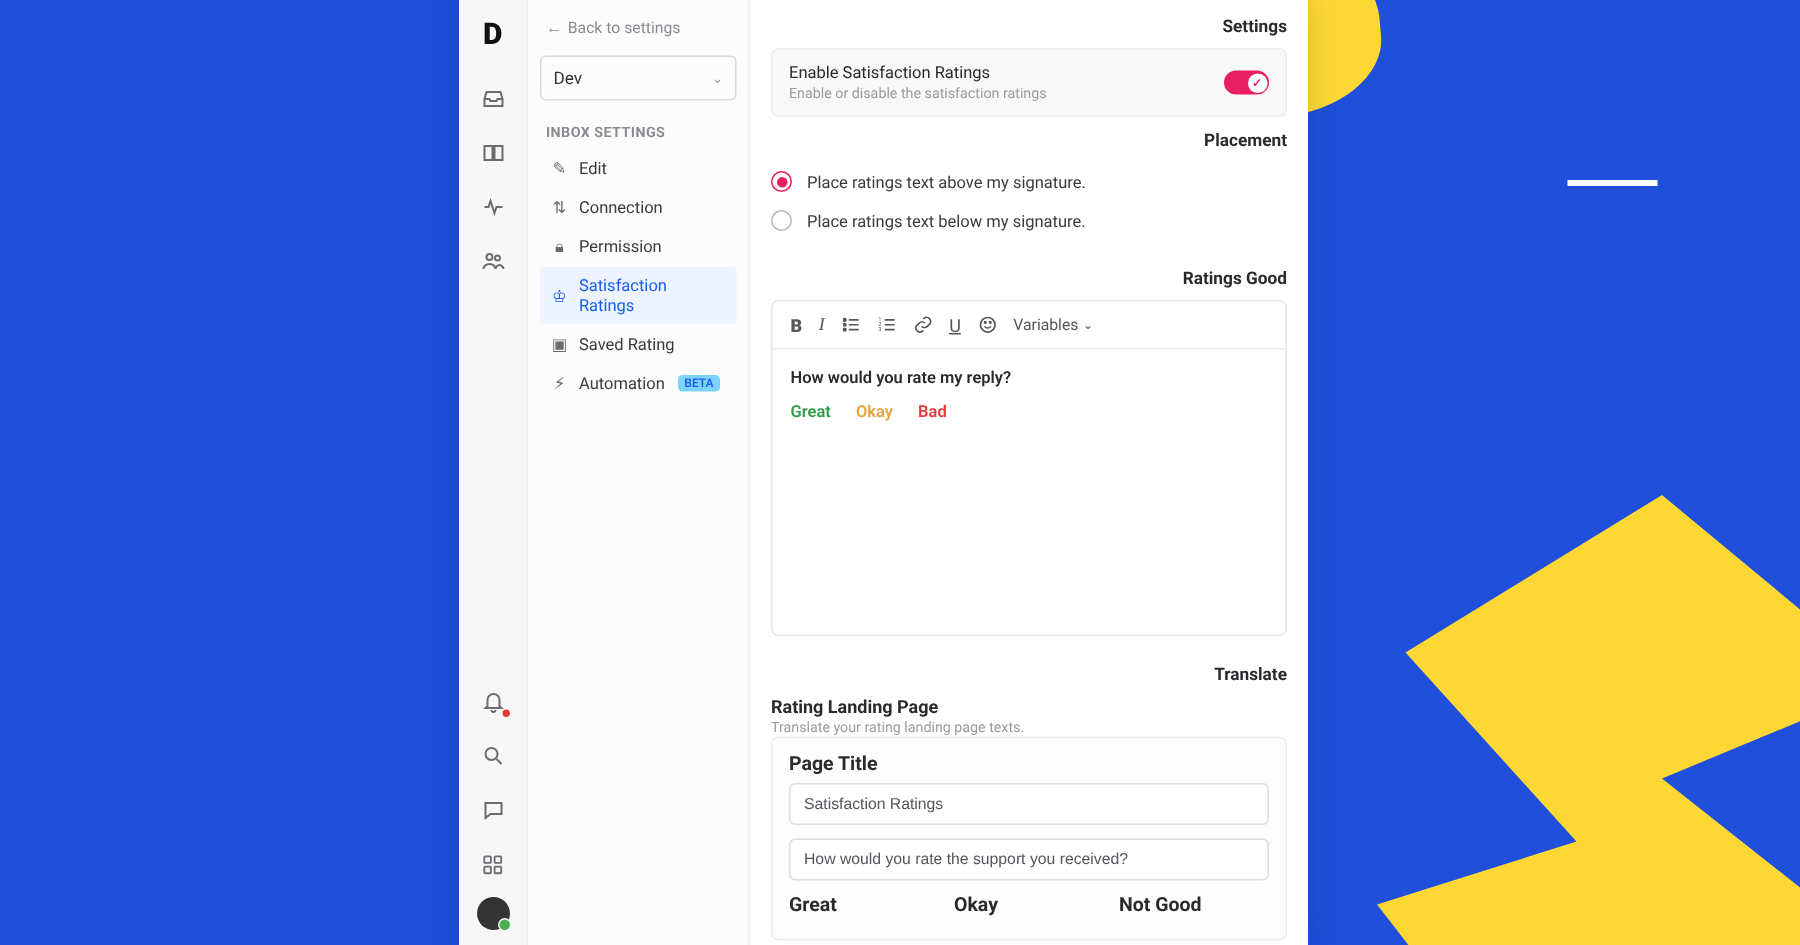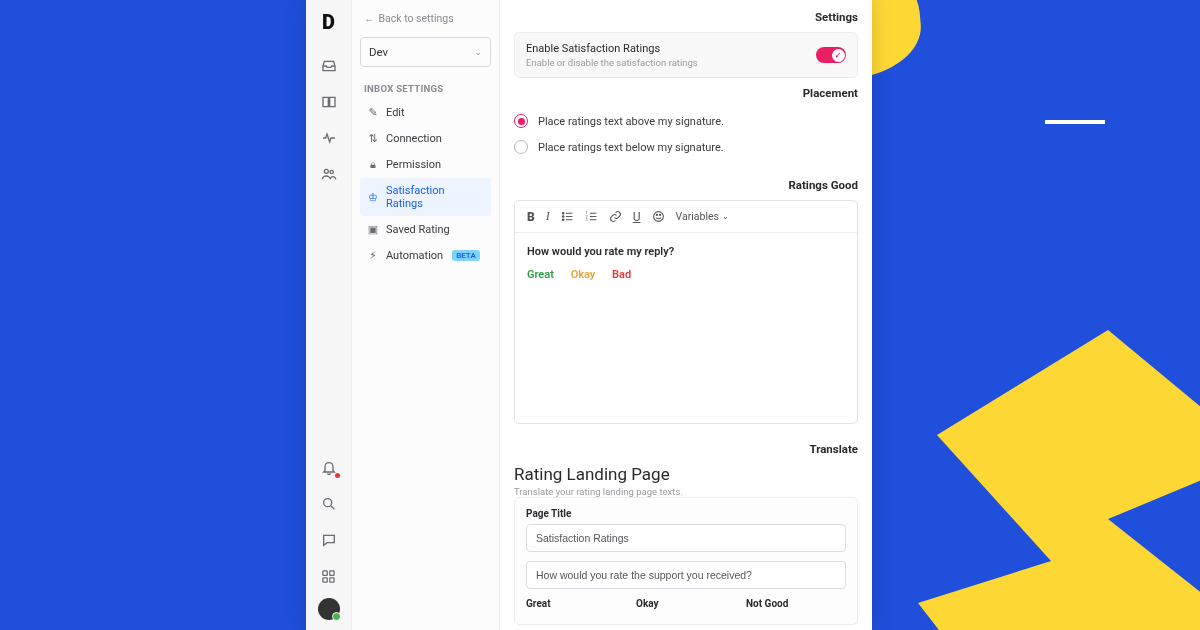--- a/index.html
+++ b/index.html
@@ -270,36 +270,37 @@
   padding: 12px;
   min-height: 190px;
   font-size: 11px;
 }
 .editor-prompt { font-weight: 600; color: #2a2a2e; margin-bottom: 10px; }
 .rating-links span { margin-right: 14px; font-weight: 600; font-size: 11px; }
 .r-great { color: #2e9e45; }
 .r-okay { color: #e8a23a; }
 .r-bad { color: #e23939; }
 .sub-h {
-  font-size: 17px;
+  font-size: 12px;
   color: #2a2a2e;
   margin-bottom: 2px;
+  font-weight: bold;
 }
 .sub-desc {
   font-size: 9.5px;
   color: #9a9aa0;
 }
 .form-card {
   border: 1px solid #ececee;
   border-radius: 5px;
   padding: 10px 11px;
   background: #fdfdfd;
 }
 .field-label {
-  font-size: 10px;
+  font-size: 13px;
   font-weight: 700;
   color: #2a2a2e;
   margin-bottom: 5px;
 }
 .text-input {
   width: 100%;
   border: 1px solid #dcdce0;
   border-radius: 4px;
   padding: 7px 9px;
   font-size: 10.5px;

